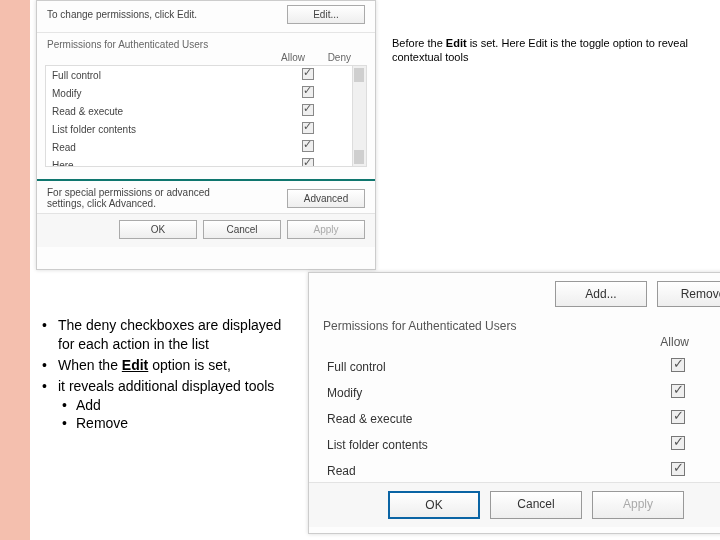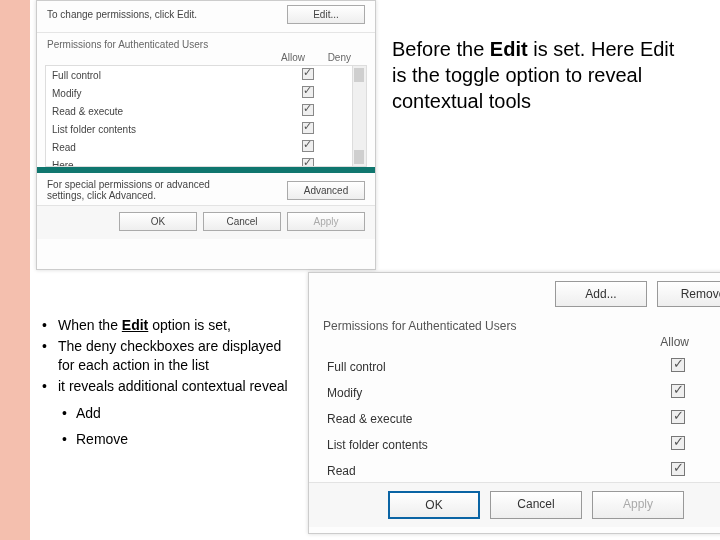--- a/index.html
+++ b/index.html
@@ -28,38 +28,38 @@
   .perm-label { padding:6px 10px 2px; color:#666; }
   .perm-head { display:grid; grid-template-columns: 1fr 46px 46px 14px; padding:0 10px 2px; color:#666; font-size:10px; }
   .perm-list { border:1px solid #ddd; margin:0 8px; height:102px; overflow:hidden; position:relative; background:#fff;}
   .perm-row { display:grid; grid-template-columns: 1fr 46px 46px; padding:2px 6px; font-size:10px; align-items:center; }
   .chk { width:12px; height:12px; border:1px solid #888; display:inline-block; position:relative; background:#fff;}
   .chk.grey { background:#efefef; }
   .chk.checked::after { content:"✓"; position:absolute; top:-3px; left:0; font-size:11px; color:#555;}
   .scroll-gutter { position:absolute; right:0; top:0; width:14px; height:100%; background:#f0f0f0; border-left:1px solid #ddd;}
   .scroll-thumb { position:absolute; right:2px; top:2px; width:10px; height:14px; background:#cfcfcf;}
   .scroll-thumb.bot { top:auto; bottom:2px;}
-  .adv-row { display:flex; justify-content:space-between; align-items:center; padding:6px 10px 4px; border-top:6px solid #0f766e; margin-top:0;}
+  .adv-row { display:flex; justify-content:space-between; align-items:center; padding:6px 10px 4px; border-top:2px solid #0f766e; margin-top:12px;}
   .btn-row { display:flex; gap:6px; justify-content:flex-end; padding:6px 10px 8px; background:#f7f7f7; border-top:1px solid #e3e3e3;}
   .cell-center{ text-align:right; }
 
   
   .annot-top {
-    position:absolute; left:362px; top:36px; width:300px; font-size:20px; line-height:1.3; color:#000;
+    position:absolute; left:362px; top:36px; width:300px; font-size:11px; line-height:1.3; color:#000;
   }
   .annot-top b { font-weight:bold; }
 
   
   .bullets {
     position:absolute; left:10px; top:316px; width:250px; font-size:14px; line-height:1.35;
   }
   .bullets ul { list-style:none; }
   .bullets > ul > li { position:relative; padding-left:18px; margin-bottom:2px;}
   .bullets > ul > li::before { content:"•"; position:absolute; left:2px; top:0;}
-  .sub li { position:relative; padding-left:18px;margin-top:8px; }
+  .sub li { position:relative; padding-left:18px; }
   .sub li::before { content:"•"; position:absolute; left:4px; top:0;}
   .underline { text-decoration: underline; }
 
   
   .dialog-bot {
     position:absolute; left:278px; top:272px; width:456px; height:262px;
     background:#fdfdfd; border:1px solid #ccc; font-size:12px; color:#333;
     box-shadow: 0 0 4px rgba(0,0,0,.15);
   }
   .add-remove-row { display:flex; gap:10px; justify-content:flex-end; padding:8px 14px; }
@@ -137,26 +137,26 @@
       <span class="win-btn disabled">Apply</span>
     </div>
   </div>
 
   <div class="annot-top">
     <span>Before the </span><b>Edit</b><span> is set. Here Edit is the toggle option to reveal contextual tools</span>
   </div>
 
   <div class="bullets">
     <ul>
+      <li>The deny checkboxes are displayed for each action in the list</li>
       <li>
         <span>When the </span><b class="underline">Edit</b><span> option is set,</span>
       </li>
-      <li>The deny checkboxes are displayed for each action in the list</li>
       <li>
-        <span>it reveals additional contextual reveal</span>
+        <span>it reveals additional displayed tools</span>
         <ul class="sub">
           <li>Add</li>
           <li>Remove</li>
         </ul>
       </li>
     </ul>
   </div>
 
   <div class="dialog-bot">
     <div class="add-remove-row">

